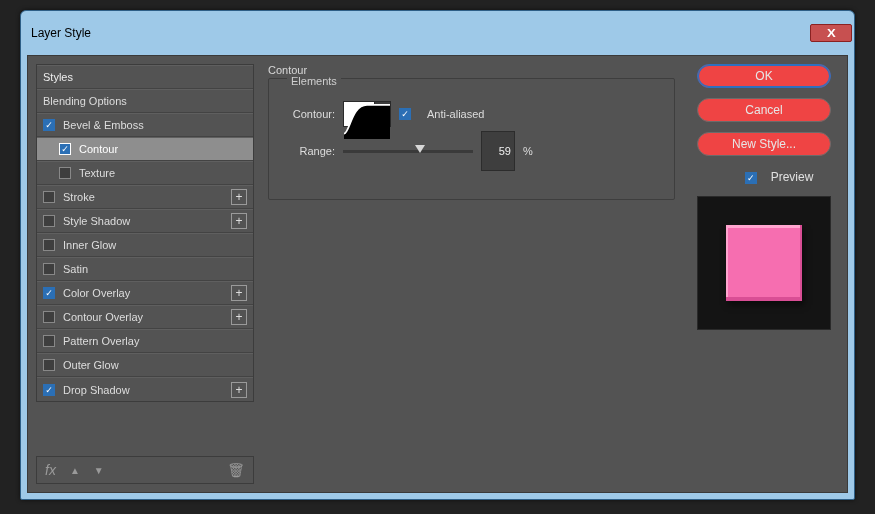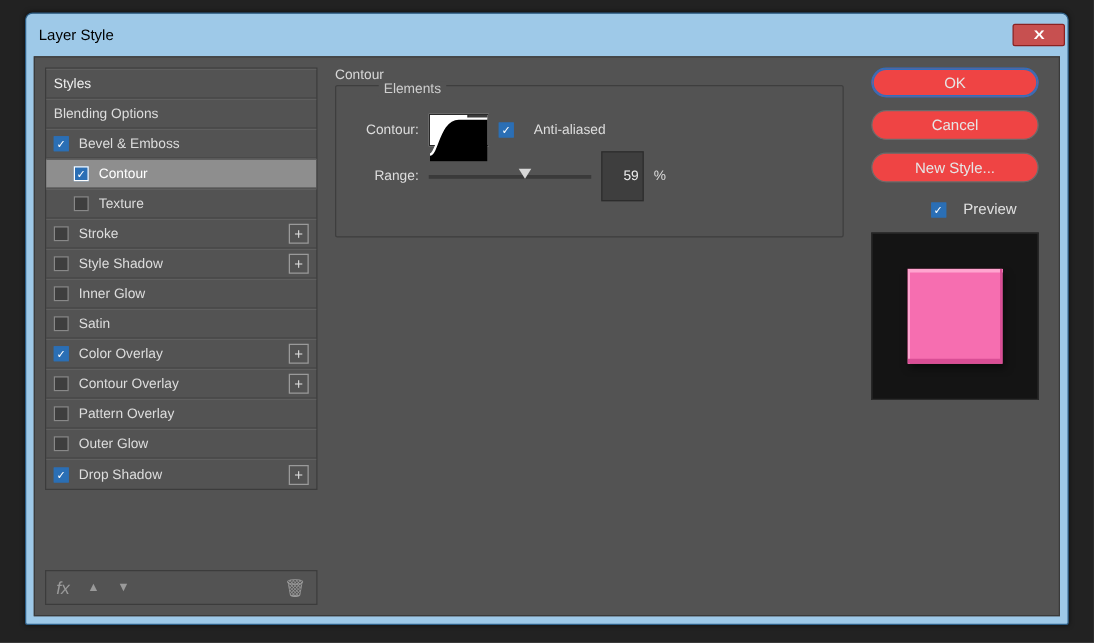--- a/index.html
+++ b/index.html
@@ -6,21 +6,21 @@
   body { background: #222; width: 875px; height: 514px; overflow: hidden; }
 
   
   .window {
     position: absolute; left: 20px; top: 10px; width: 835px; height: 490px;
     background: #9ec9e8; border: 1px solid #2e5f87; border-radius: 6px 6px 2px 2px;
     box-shadow: 0 0 4px rgba(0,0,0,.6);
     display: flex; flex-direction: column;
   }
   .titlebar {
-    height: 34px; display: flex; align-items: center; justify-content: space-between;
+    height: 44px; display: flex; align-items: center; justify-content: space-between;
     padding: 0 2px 0 10px;
   }
   .titlebar .title { font-size: 12px; color: #000; }
   .close-btn {
     width: 42px; height: 18px; background: #c75050; border: 1px solid #8a2222;
     border-radius: 2px; display: flex; align-items: center; justify-content: center;
     color: #fff; font-size: 10px; font-weight: bold;
   }
   .close-btn span { transform: scaleX(1.3); }
 
@@ -74,21 +74,21 @@
 
   
   .mid {
     flex:1; padding: 0 14px;
   }
   .group-title { font-size:11px; color:#d8d8d8; margin-bottom:2px; }
   .fieldset {
     border:1px solid #3e3e3e; border-radius:2px; padding:10px 14px 18px 14px;
   }
   .fieldset .legend {
-    position:relative; top:-18px; left:20px; background:#535353; padding:0 4px;
+    position:relative; top:-18px; left:4px; background:#535353; padding:0 4px;
     font-size:11px; color:#cfcfcf; display:inline-block;
   }
   .formrow { display:flex; align-items:center; gap:8px; font-size:11px; color:#ddd; margin-top:-6px; margin-bottom:10px;}
   .formrow .lbl { width:52px; text-align:right; }
   .contour-swatch {
     width:48px; height:26px; background:#fff; position:relative; display:flex;
     border:1px solid #2a2a2a;
   }
   .contour-swatch .curve {
     position:absolute; inset:0;

